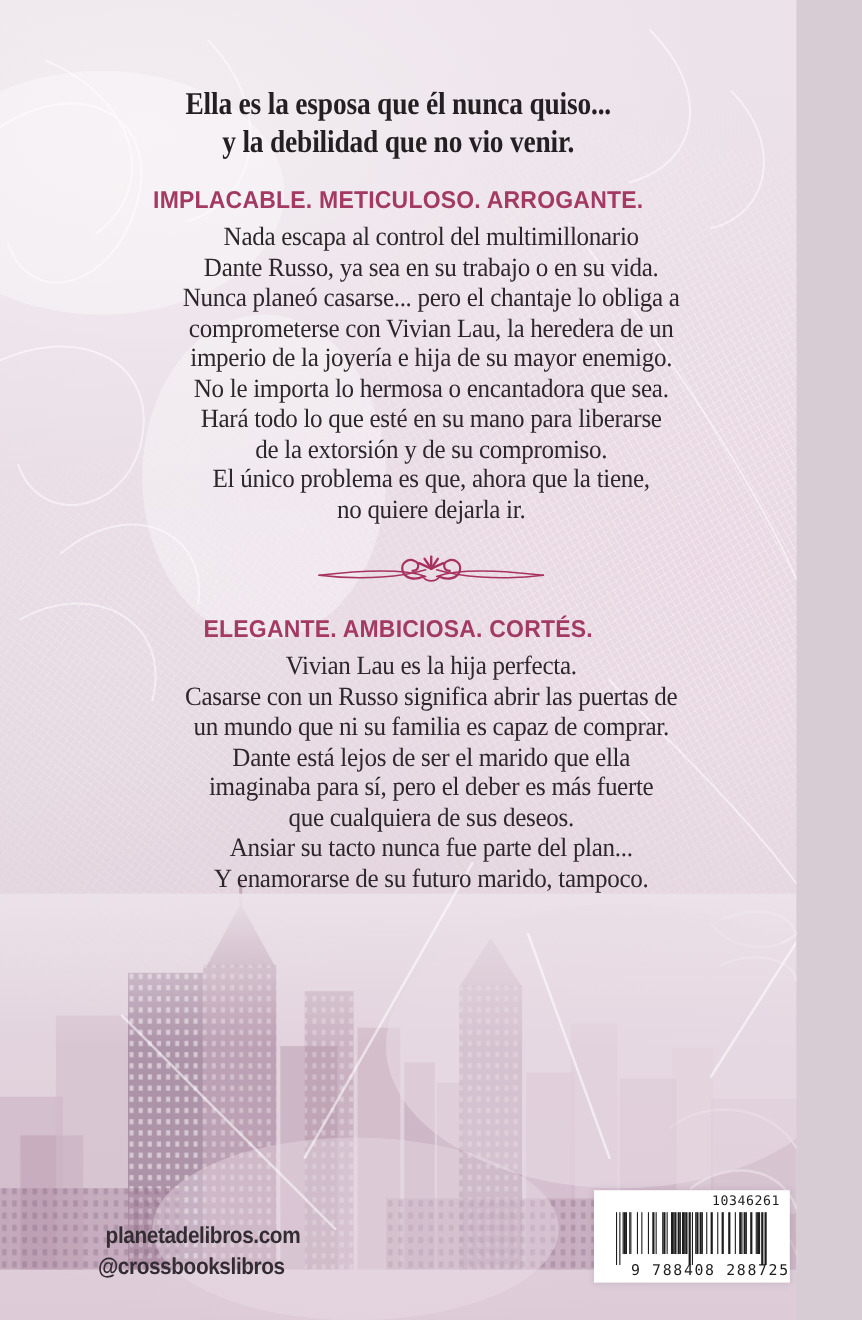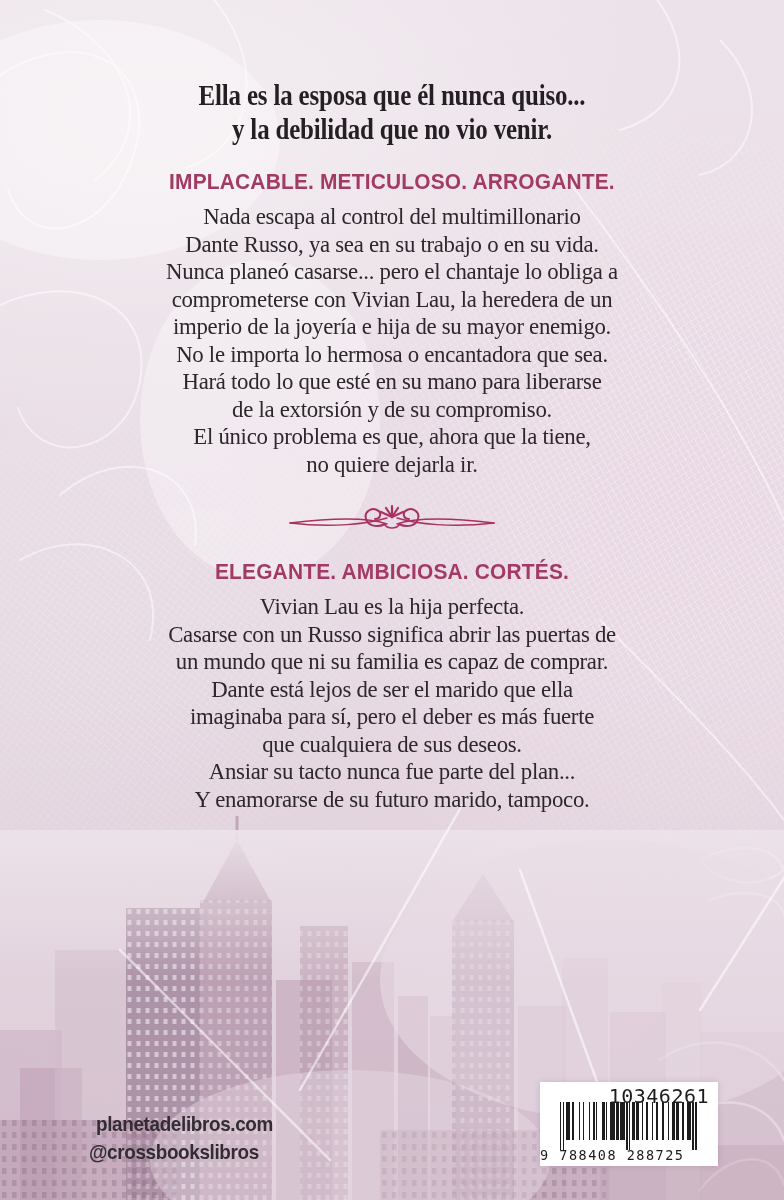--- a/index.html
+++ b/index.html
@@ -1,17 +1,17 @@
 <!DOCTYPE html>
 <html><head>
 <meta charset="utf-8">
 <style>
   html,body{margin:0;padding:0;background:#d8ccd4;}
   #cover{
-    position:relative;width:784px;height:1200px;overflow:hidden;
+    position:relative;width:724px;height:1200px;overflow:hidden;
     font-family:"Liberation Serif",serif;
     background:
       radial-gradient(ellipse 900px 520px at 18% 10%, #f3edf1 0%, rgba(243,237,241,0) 62%),
       radial-gradient(ellipse 760px 640px at 88% 42%, #ead9e4 0%, rgba(234,217,228,0) 65%),
       radial-gradient(ellipse 700px 400px at 45% 78%, #e2d2dd 0%, rgba(226,210,221,0) 70%),
       linear-gradient(180deg,#ece3ea 0%,#e9dee6 38%,#e4d7e0 68%,#ddccd8 100%);
   }
   .layer{position:absolute;left:0;top:0;width:100%;height:100%;pointer-events:none;}
   
   .mesh{
@@ -61,28 +61,28 @@
   }
   .website{left:96px;top:1112px;}
   .social{left:89px;top:1140px;}
   
   .barcode-box{
     position:absolute;left:540px;top:1082px;width:178px;height:84px;
     background:#fff;box-shadow:0 0 6px rgba(90,60,90,.18);
   }
   .barcode-top-number{
     position:absolute;right:9px;top:2px;
-    font-family:"DejaVu Sans Mono",monospace;font-size:20px;letter-spacing:.5px;color:#1c1c1c;
+    font-family:"DejaVu Sans Mono",monospace;font-size:12px;letter-spacing:.5px;color:#1c1c1c;
   }
   .ean-bars{position:absolute;left:20px;top:20px;display:flex;align-items:flex-start;}
   .module{width:1.45px;height:38px;}
   .module.bar{background:#1d1d1d;}
   .module.tall{height:48px;}
   .isbn-digits{
-    position:absolute;left:0;bottom:3px;width:100%;text-align:left;
+    position:absolute;left:0;bottom:3px;width:100%;text-align:right;
     font-family:"DejaVu Sans Mono",monospace;font-size:13.5px;letter-spacing:1.5px;color:#1c1c1c;
     background:transparent;
   }
 </style>
 </head>
 <body>
 
 <div id="cover">
 
   <svg class="layer" viewBox="0 0 784 1200">

